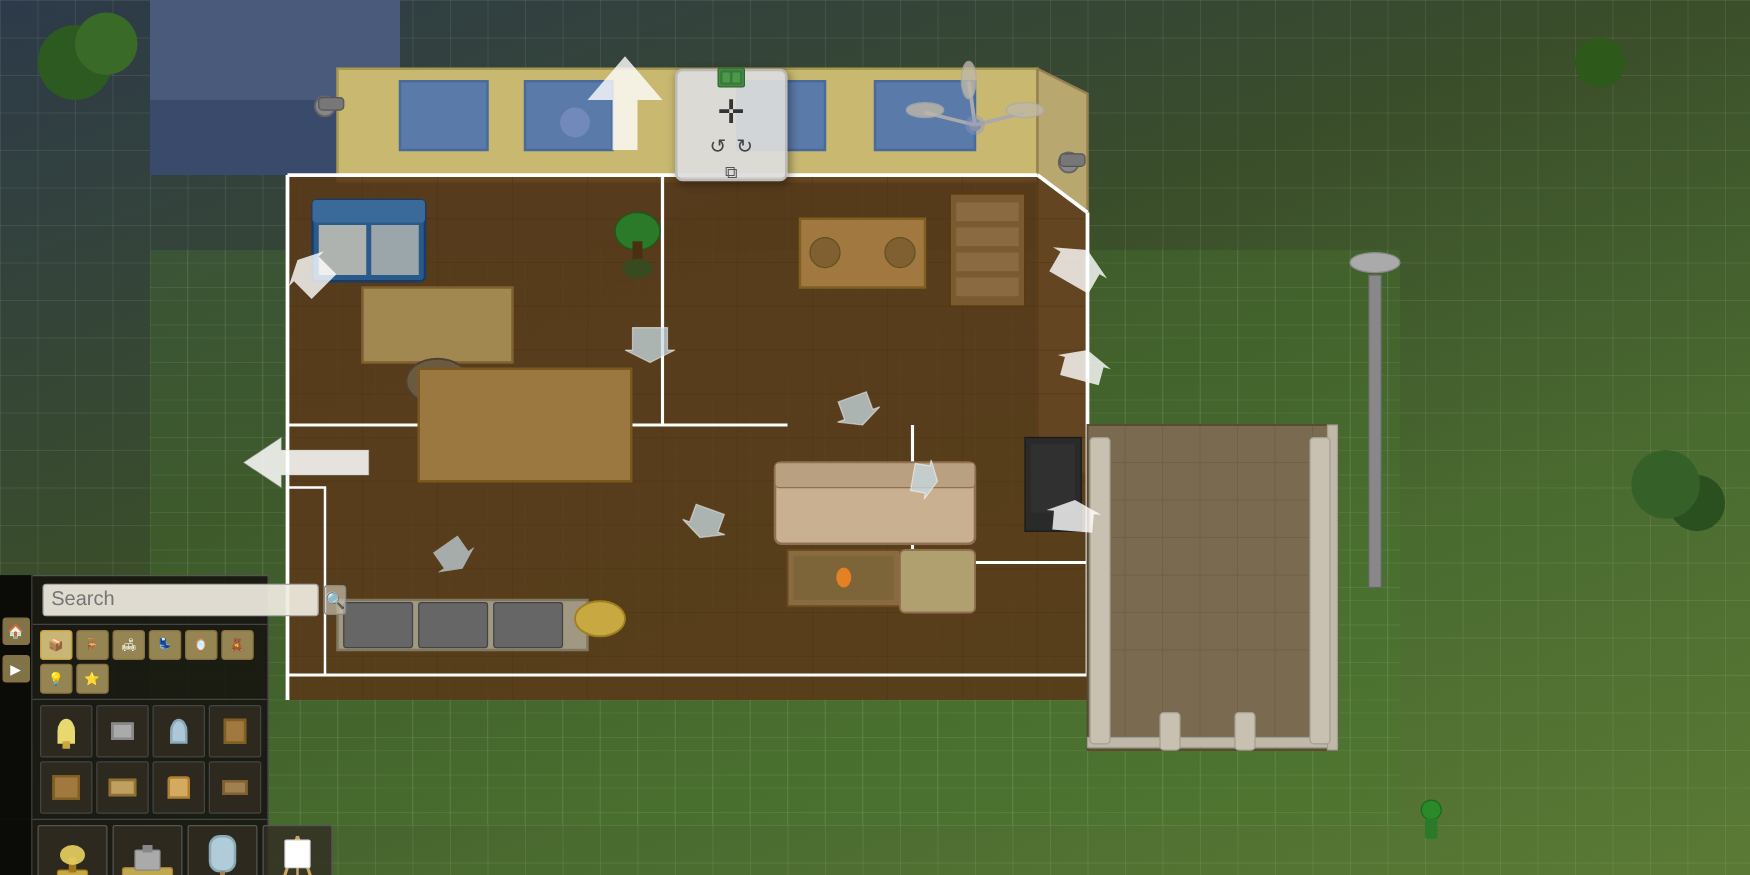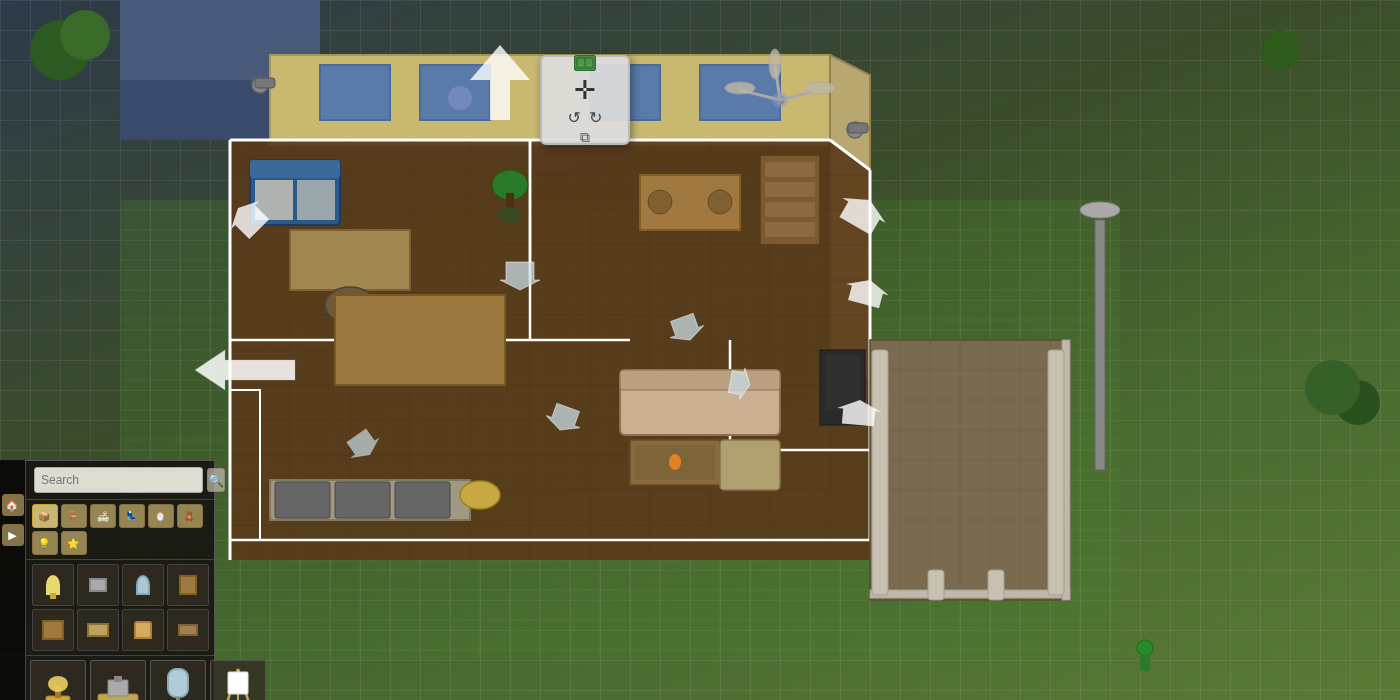--- a/index.html
+++ b/index.html
@@ -113,21 +113,21 @@
       border-bottom: 1px solid #444;
     }
 
     .search-input {
       flex: 1;
       height: 26px;
       background: rgba(240,235,225,0.92);
       border: 1px solid #aaa;
       border-radius: 3px;
       padding: 2px 6px;
-      font-size: 12px;
+      font-size: 16px;
       color: #333;
       outline: none;
     }
 
     .search-btn {
       width: 24px;
       height: 24px;
       background: rgba(200,190,170,0.7);
       border: 1px solid #888;
       border-radius: 3px;

